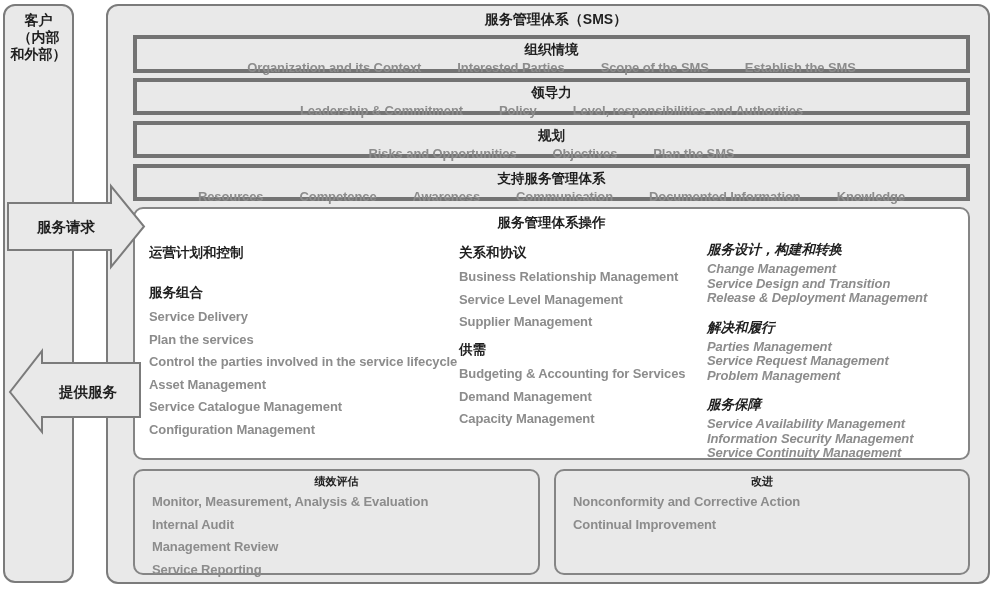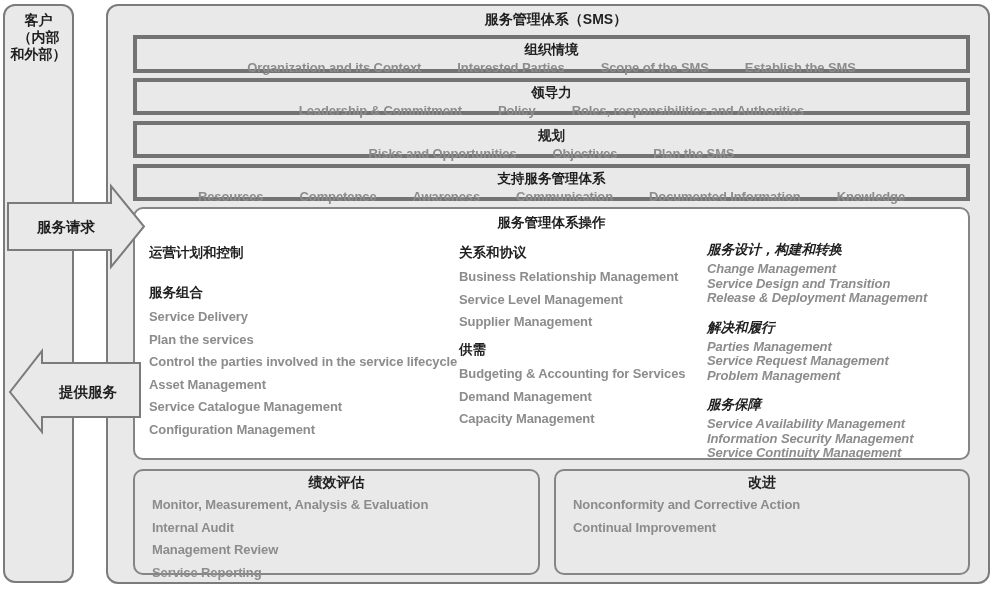--- a/index.html
+++ b/index.html
@@ -51,21 +51,21 @@
   .op-col-2 .block + .block { margin-top:13px; }
   .op-col-3 .item { margin-bottom:0; line-height:14.5px; }
   .op-col-3 .block { margin-bottom:14px;font-style:italic; }
   .op-col-3 .block h4 { margin-bottom:4px; }
 
   
   .bbox { position:absolute; top:463px; height:106px; background:#e9e9e9;
           border:2px solid #858585; border-radius:10px; }
   .bbox1 { left:25px;  width:407px; }
   .bbox2 { left:446px; width:416px; }
-  .bbox-title { margin-top:3px; text-align:center; font-size:14px; font-weight:bold; color:#1f1f1f; }
+  .bbox-title { margin-top:3px; text-align:center; font-size:11px; font-weight:bold; color:#1f1f1f; }
   .bbox-items { margin-top:5px; padding-left:17px; }
 
   
   .arrows { position:absolute; left:0; top:0; width:994px; height:590px; z-index:10; pointer-events:none; }
   .arrow-shape { fill:#e9e9e9; stroke:#7b7b7b; stroke-width:2; }
   .arrow-label { font-size:14.5px; font-weight:bold; fill:#1f1f1f;
                  font-family:"Liberation Sans","DejaVu Sans",sans-serif; }
 </style>
 </head>
 <body>
@@ -89,21 +89,21 @@
       <span>Scope of the SMS</span>
       <span>Establish the SMS</span>
     </div>
   </div>
 
   <div class="row row2">
     <div class="row-title">领导力</div>
     <div class="row-items">
       <span>Leadership &amp; Commitment</span>
       <span>Policy</span>
-      <span>Roles, responsibilities and Authorities</span>
+      <span>Level, responsibilities and Authorities</span>
     </div>
   </div>
 
   <div class="row row3">
     <div class="row-title">规划</div>
     <div class="row-items">
       <span>Risks and Opportunities</span>
       <span>Objectives</span>
       <span>Plan the SMS</span>
     </div>

